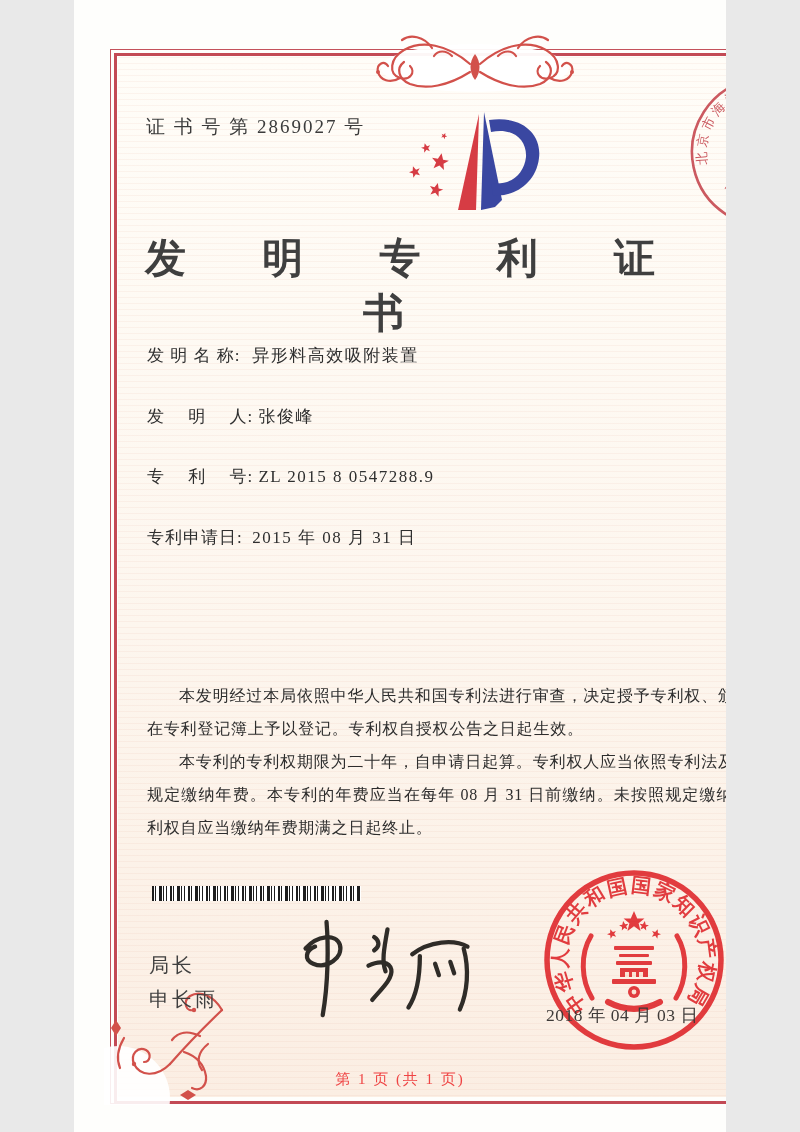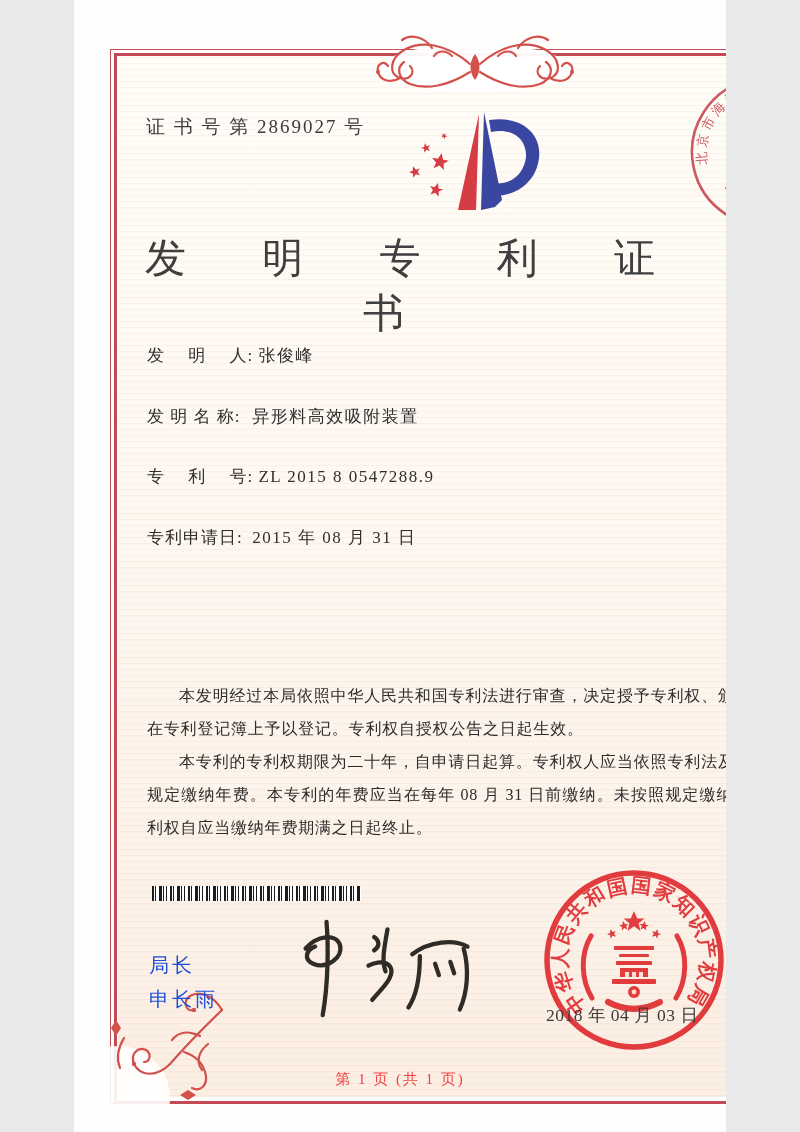--- a/index.html
+++ b/index.html
@@ -21,35 +21,35 @@
   .frame-inner{position:absolute;left:40px;top:53px;width:710px;height:1045px;
     border:3px solid #c34a55;z-index:1;}
   .orn{position:absolute;z-index:2;}
   .orn-br{transform:scaleX(-1);}
   .cert-no{position:absolute;left:72px;top:114px;z-index:3;font-size:19px;
     letter-spacing:2px;color:#3b3b3b;}
   .logo{position:absolute;left:333px;top:102px;z-index:3;}
   .stamp-wrap{position:absolute;left:607px;top:67px;width:170px;height:170px;z-index:4;
     transform:rotate(-12deg);mix-blend-mode:multiply;opacity:.95;}
   .title{position:absolute;left:0;top:231px;width:100%;z-index:3;text-align:center;
-    font-size:41px;letter-spacing:33px;text-indent:33px;color:#3f3f3f;font-weight:400;}
+    font-size:41px;letter-spacing:33px;text-indent:33px;color:#3f3f3f;font-weight:700;}
   .fields{position:absolute;left:73px;top:344px;z-index:3;font-size:17px;color:#2f2f2f;}
   .field-row{height:60.5px;letter-spacing:1px;}
   .field-row .lab{display:inline-block;min-width:100px;}
   .field-row .val{letter-spacing:1.5px;}
   .body-text{position:absolute;left:73px;top:679px;width:672px;z-index:3;
     font-size:16px;line-height:33px;letter-spacing:0.8px;text-align:justify;color:#2d2d2d;}
   .body-text p{margin:0;text-indent:2em;}
   .barcode{position:absolute;left:78px;top:886px;width:209px;height:15px;z-index:3;
     background:repeating-linear-gradient(90deg,
       #1d1d1d 0 2px,#fff 2px 3px,#1d1d1d 3px 4px,#fff 4px 7px,
       #1d1d1d 7px 10px,#fff 10px 11px,#1d1d1d 11px 12px,#fff 12px 14px,
       #1d1d1d 14px 15px,#fff 15px 18px);}
   .signer{position:absolute;left:75px;top:948px;z-index:3;
-    font-family:"Liberation Sans","DejaVu Sans",sans-serif;color:#1d4ed8;
+    font-family:"Liberation Sans","DejaVu Sans",sans-serif;color:#404040;
     font-size:20px;letter-spacing:3px;line-height:34px;}
   .signature{position:absolute;left:203px;top:916px;z-index:3;}
   .seal-wrap{position:absolute;left:460px;top:860px;width:200px;height:200px;z-index:4;
     mix-blend-mode:multiply;opacity:.96;}
   .seal-date{position:absolute;left:472px;top:1003px;z-index:5;font-size:17.5px;
     letter-spacing:0.5px;color:#3e3a38;}
   .footer{position:absolute;left:0;top:1070px;width:100%;z-index:3;text-align:center;
     font-size:15px;letter-spacing:2px;color:#ef4444;}
   svg text{font-family:"Liberation Serif","DejaVu Serif",serif;}
 </style>
@@ -137,26 +137,26 @@
       </text>
       <text x="85" y="82" text-anchor="middle" font-size="14.5" fill="#c9525b" letter-spacing="2">印 花 税</text>
       <text x="85" y="101" text-anchor="middle" font-size="13.5" fill="#c9525b" letter-spacing="1.5">代扣专用章</text>
     </svg>
   </div>
 
   <div class="title">发 明 专 利 证 书</div>
 
   <div class="fields">
     <div class="field-row">
+      <span class="lab">发 明 名 称:</span>
+      <span class="val">异形料高效吸附装置</span>
+    </div>
+    <div class="field-row">
       <span class="lab">发　 明　 人:</span>
       <span class="val">张俊峰</span>
-    </div>
-    <div class="field-row">
-      <span class="lab">发 明 名 称:</span>
-      <span class="val">异形料高效吸附装置</span>
     </div>
     <div class="field-row">
       <span class="lab">专　 利　 号:</span>
       <span class="val">ZL 2015 8 0547288.9</span>
     </div>
     <div class="field-row">
       <span class="lab">专利申请日:</span>
       <span class="val">2015 年 08 月 31 日</span>
     </div>
   </div>

